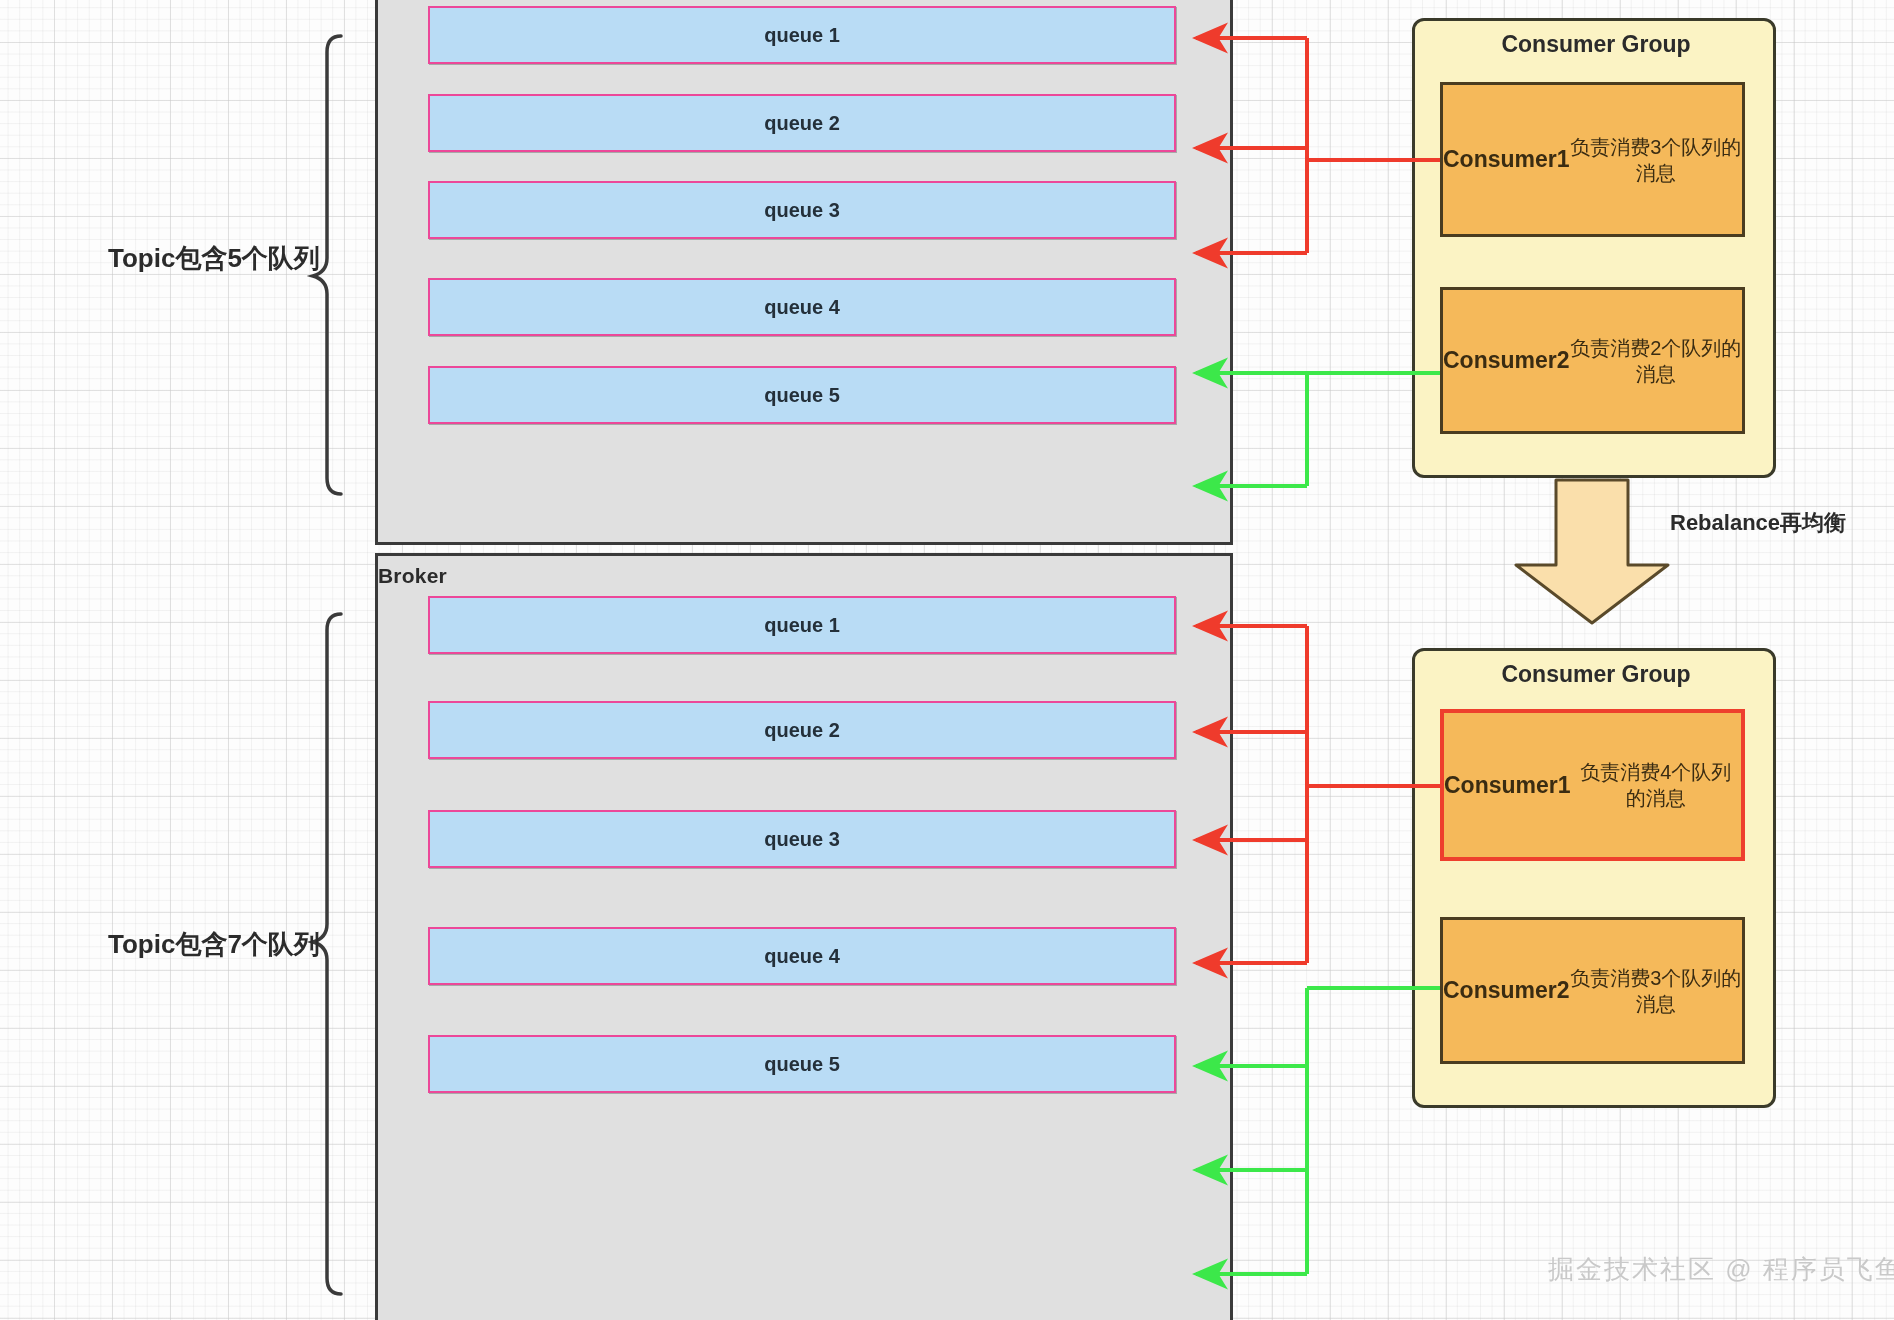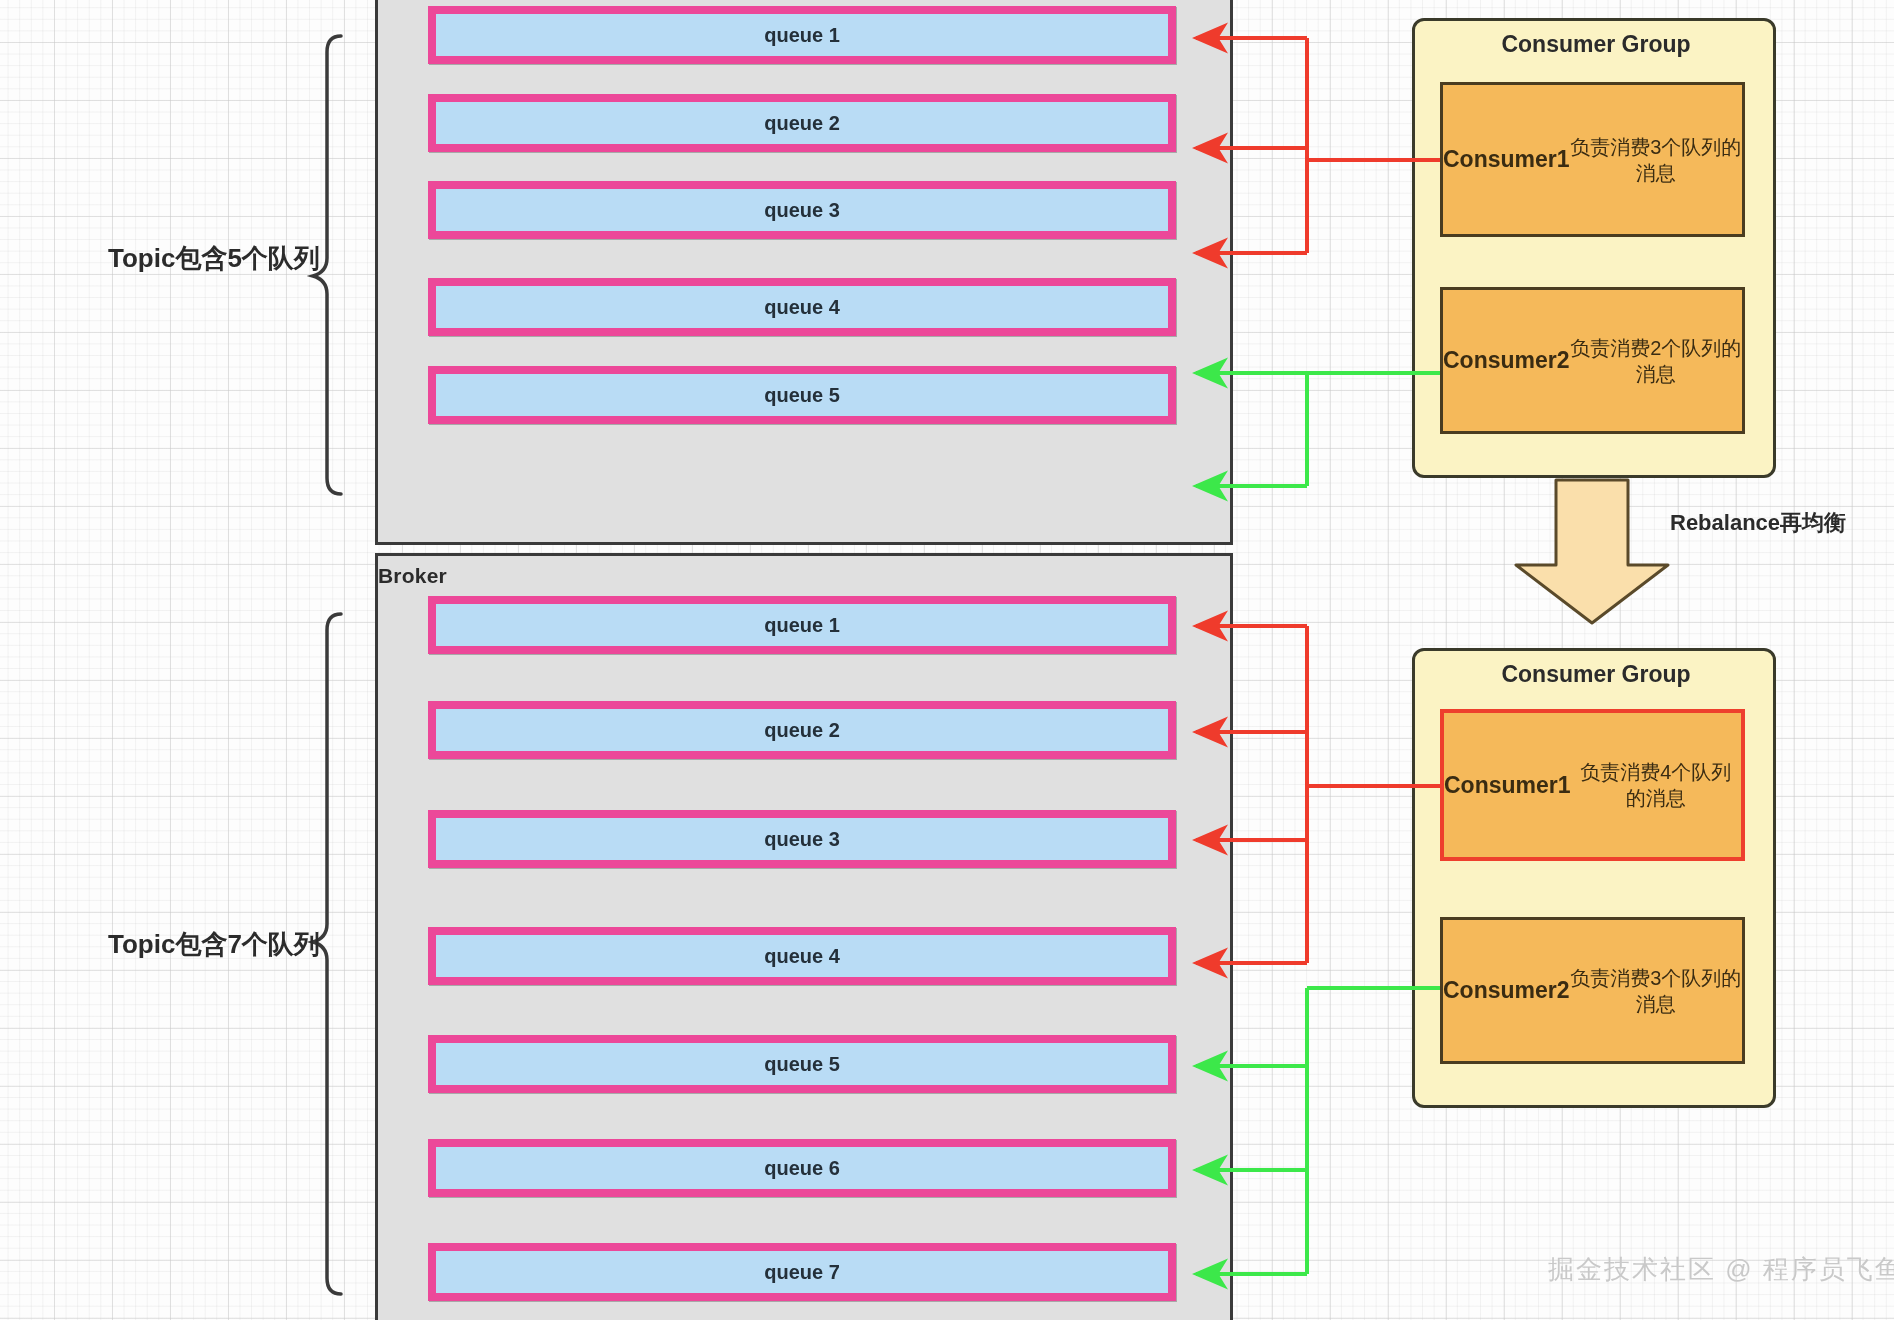--- a/index.html
+++ b/index.html
@@ -33,21 +33,21 @@
     box-sizing:border-box;
   }
   .broker-label{
     position:absolute;left:0;right:0;top:8px;
     font-size:21px;font-weight:700;color:#2b2b2b;
     letter-spacing:.2px;
   }
   .queue{
     position:absolute;
     background:#b9dcf5;
-    border:8px solid #ec4899;
+    border:2px solid #ec4899;
     box-sizing:border-box;
     display:flex;align-items:center;justify-content:center;
     font-size:20px;font-weight:700;color:#24303a;
     box-shadow:1px 1px 0 rgba(0,0,0,.25);
   }
 
   
   .cgroup{
     position:absolute;
     background:#fbf3c4;
@@ -111,22 +111,20 @@
 
   <div class="broker" style="left:375px;top:553px;width:858px;height:800px;">
     <div class="broker-label">Broker</div>
   </div>
 
   <div class="queue" style="left:428px;top:596px;width:748px;height:58px;">queue 1</div>
   <div class="queue" style="left:428px;top:701px;width:748px;height:58px;">queue 2</div>
   <div class="queue" style="left:428px;top:810px;width:748px;height:58px;">queue 3</div>
   <div class="queue" style="left:428px;top:927px;width:748px;height:58px;">queue 4</div>
   <div class="queue" style="left:428px;top:1035px;width:748px;height:58px;">queue 5</div>
-  <div class="queue" style="left:428px;top:1139px;width:748px;height:58px;">queue 6</div>
-  <div class="queue" style="left:428px;top:1243px;width:748px;height:58px;">queue 7</div>
 
   <div class="cgroup" style="left:1412px;top:18px;width:364px;height:460px;">
     <div class="cgroup-title">Consumer Group</div>
   </div>
   <div class="consumer" style="left:1440px;top:82px;width:305px;height:155px;">
     <span class="c-name">Consumer1</span>
     <span class="c-desc">负责消费3个队列的消息</span>
   </div>
   <div class="consumer" style="left:1440px;top:287px;width:305px;height:147px;">
     <span class="c-name">Consumer2</span>

